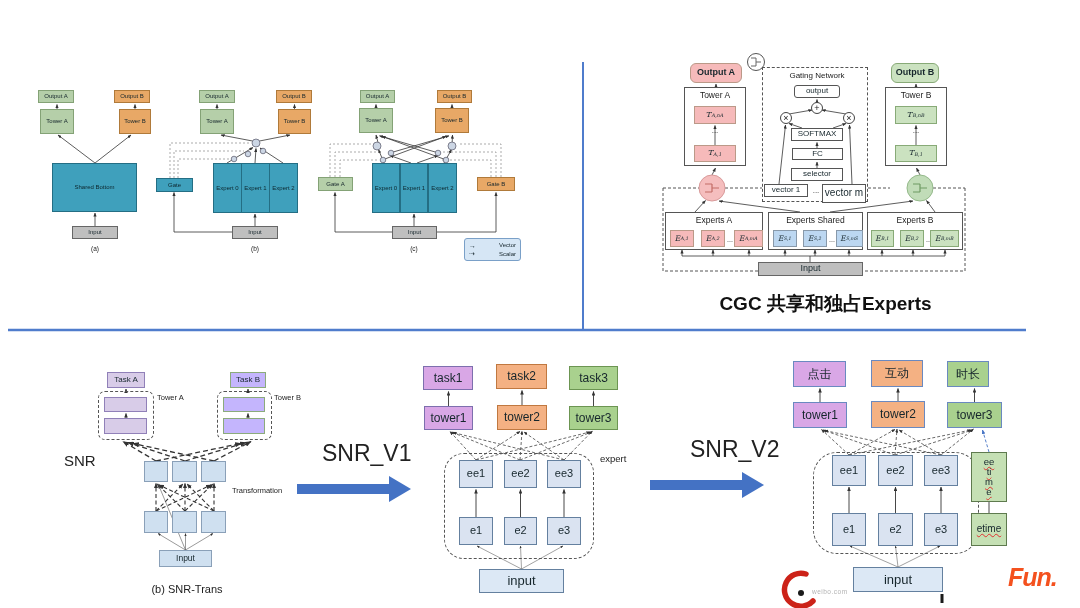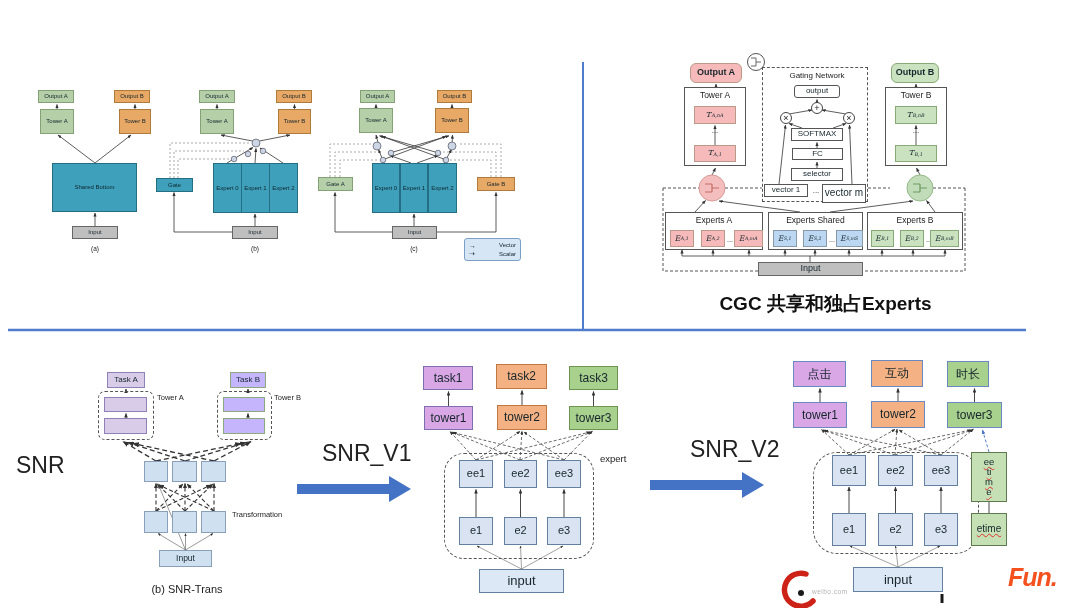--- a/index.html
+++ b/index.html
@@ -29,21 +29,21 @@
   .vgrn{background:#a9d18e;border-color:#6c9552;}
   .lblu{background:#dae3f1;border-color:#64809f;}
   .lgrn{background:#c5e0b4;border-color:#5e7a4e;}
   .m{font-family:"DejaVu Serif","Liberation Serif",serif;font-style:italic;}
   .m sub{font-size:0.62em;line-height:0;}
   .wavy{text-decoration:underline wavy #e03131 1px;}
   .title{font-size:28px;font-weight:bold;color:#2b6bce;letter-spacing:2px;}
   .cap{font-size:19px;font-weight:bold;color:#111;text-align:center;}
   .circ{position:absolute;z-index:2;box-sizing:border-box;border:1px solid #444;border-radius:50%;
         background:#fff;display:flex;align-items:center;justify-content:center;font-size:9px;color:#222;}
-  .seclabel{font-size:23px;color:#222;}
+  .seclabel{font-size:15px;color:#222;margin-left:48px;}
   .flow{font-size:23px;color:#222;}
   .fun{font-size:25px;font-weight:900;color:#f4511e;font-style:italic;letter-spacing:-1px;}
   .wm{font-size:6.5px;color:#b2b2b2;letter-spacing:0.5px;}
 </style>
 </head>
 <body>
 
 <div class="stage">
 
   <svg class="wires" width="1080" height="608" viewBox="0 0 1080 608">
@@ -416,21 +416,21 @@
   <div class="bx spur" style="left:104px;top:397px;width:43px;height:15px;"></div>
   <div class="bx spur" style="left:104px;top:418px;width:43px;height:16px;"></div>
   <div class="lb" style="left:157px;top:393px;font-size:7.5px;">Tower A</div>
   <div class="bx dash" style="left:217px;top:391px;width:55px;height:49px;border-radius:7px;"></div>
   <div class="bx sgrn" style="left:223px;top:397px;width:42px;height:15px;"></div>
   <div class="bx sgrn" style="left:223px;top:418px;width:42px;height:16px;"></div>
   <div class="lb" style="left:274px;top:393px;font-size:7.5px;">Tower B</div>
   <div class="bx sblu" style="left:144px;top:461px;width:24px;height:21px;"></div>
   <div class="bx sblu" style="left:172px;top:461px;width:25px;height:21px;"></div>
   <div class="bx sblu" style="left:201px;top:461px;width:25px;height:21px;"></div>
-  <div class="lb" style="left:232px;top:486px;font-size:7.5px;margin-top:24px;">Transformation</div>
+  <div class="lb" style="left:232px;top:486px;font-size:7.5px;">Transformation</div>
   <div class="bx sblu" style="left:144px;top:511px;width:24px;height:22px;"></div>
   <div class="bx sblu" style="left:172px;top:511px;width:25px;height:22px;"></div>
   <div class="bx sblu" style="left:201px;top:511px;width:25px;height:22px;"></div>
   <div class="bx sblu" style="left:159px;top:550px;width:53px;height:17px;font-size:8.5px;">Input</div>
   <div class="lb" style="left:137px;top:583px;width:100px;text-align:center;font-size:11px;">(b) SNR-Trans</div>
 
   <div class="lb flow" style="left:322px;top:440px;">SNR_V1</div>
   <div class="bx vpur" style="left:423px;top:366px;width:50px;height:24px;font-size:12px;">task1</div>
   <div class="bx vorg" style="left:496px;top:364px;width:51px;height:25px;font-size:12px;">task2</div>
   <div class="bx vgrn" style="left:569px;top:366px;width:49px;height:24px;font-size:12px;">task3</div>

